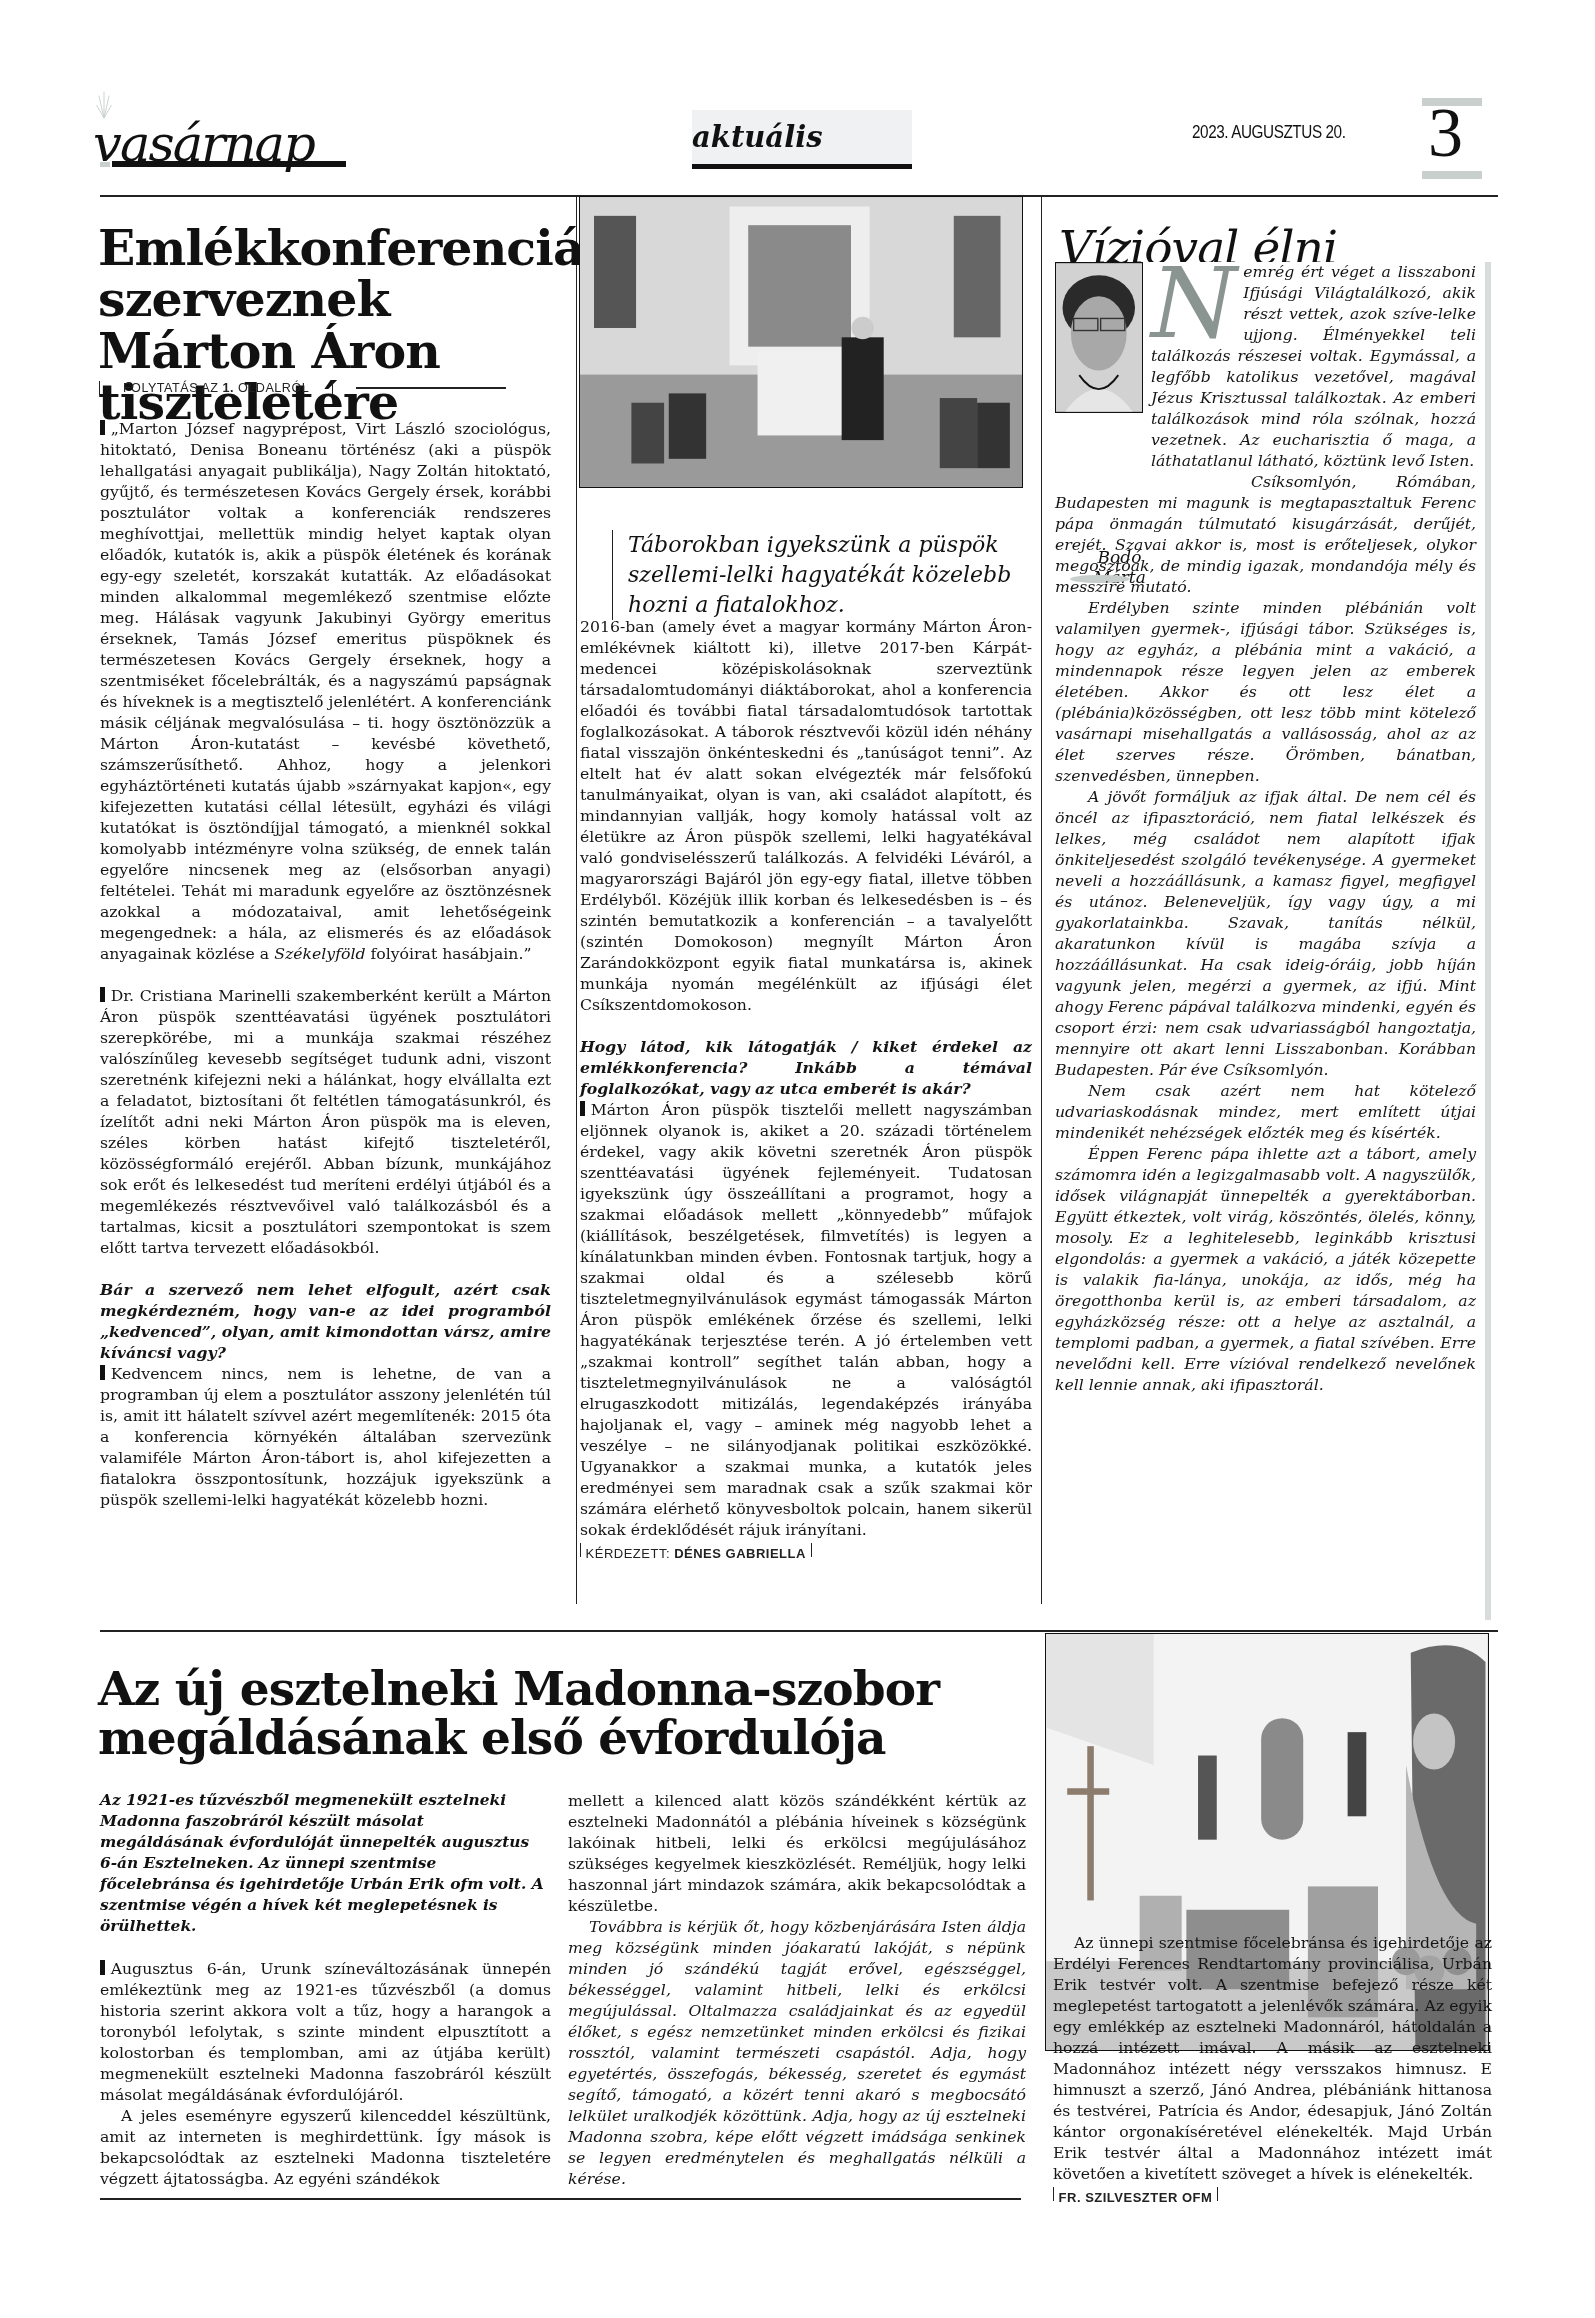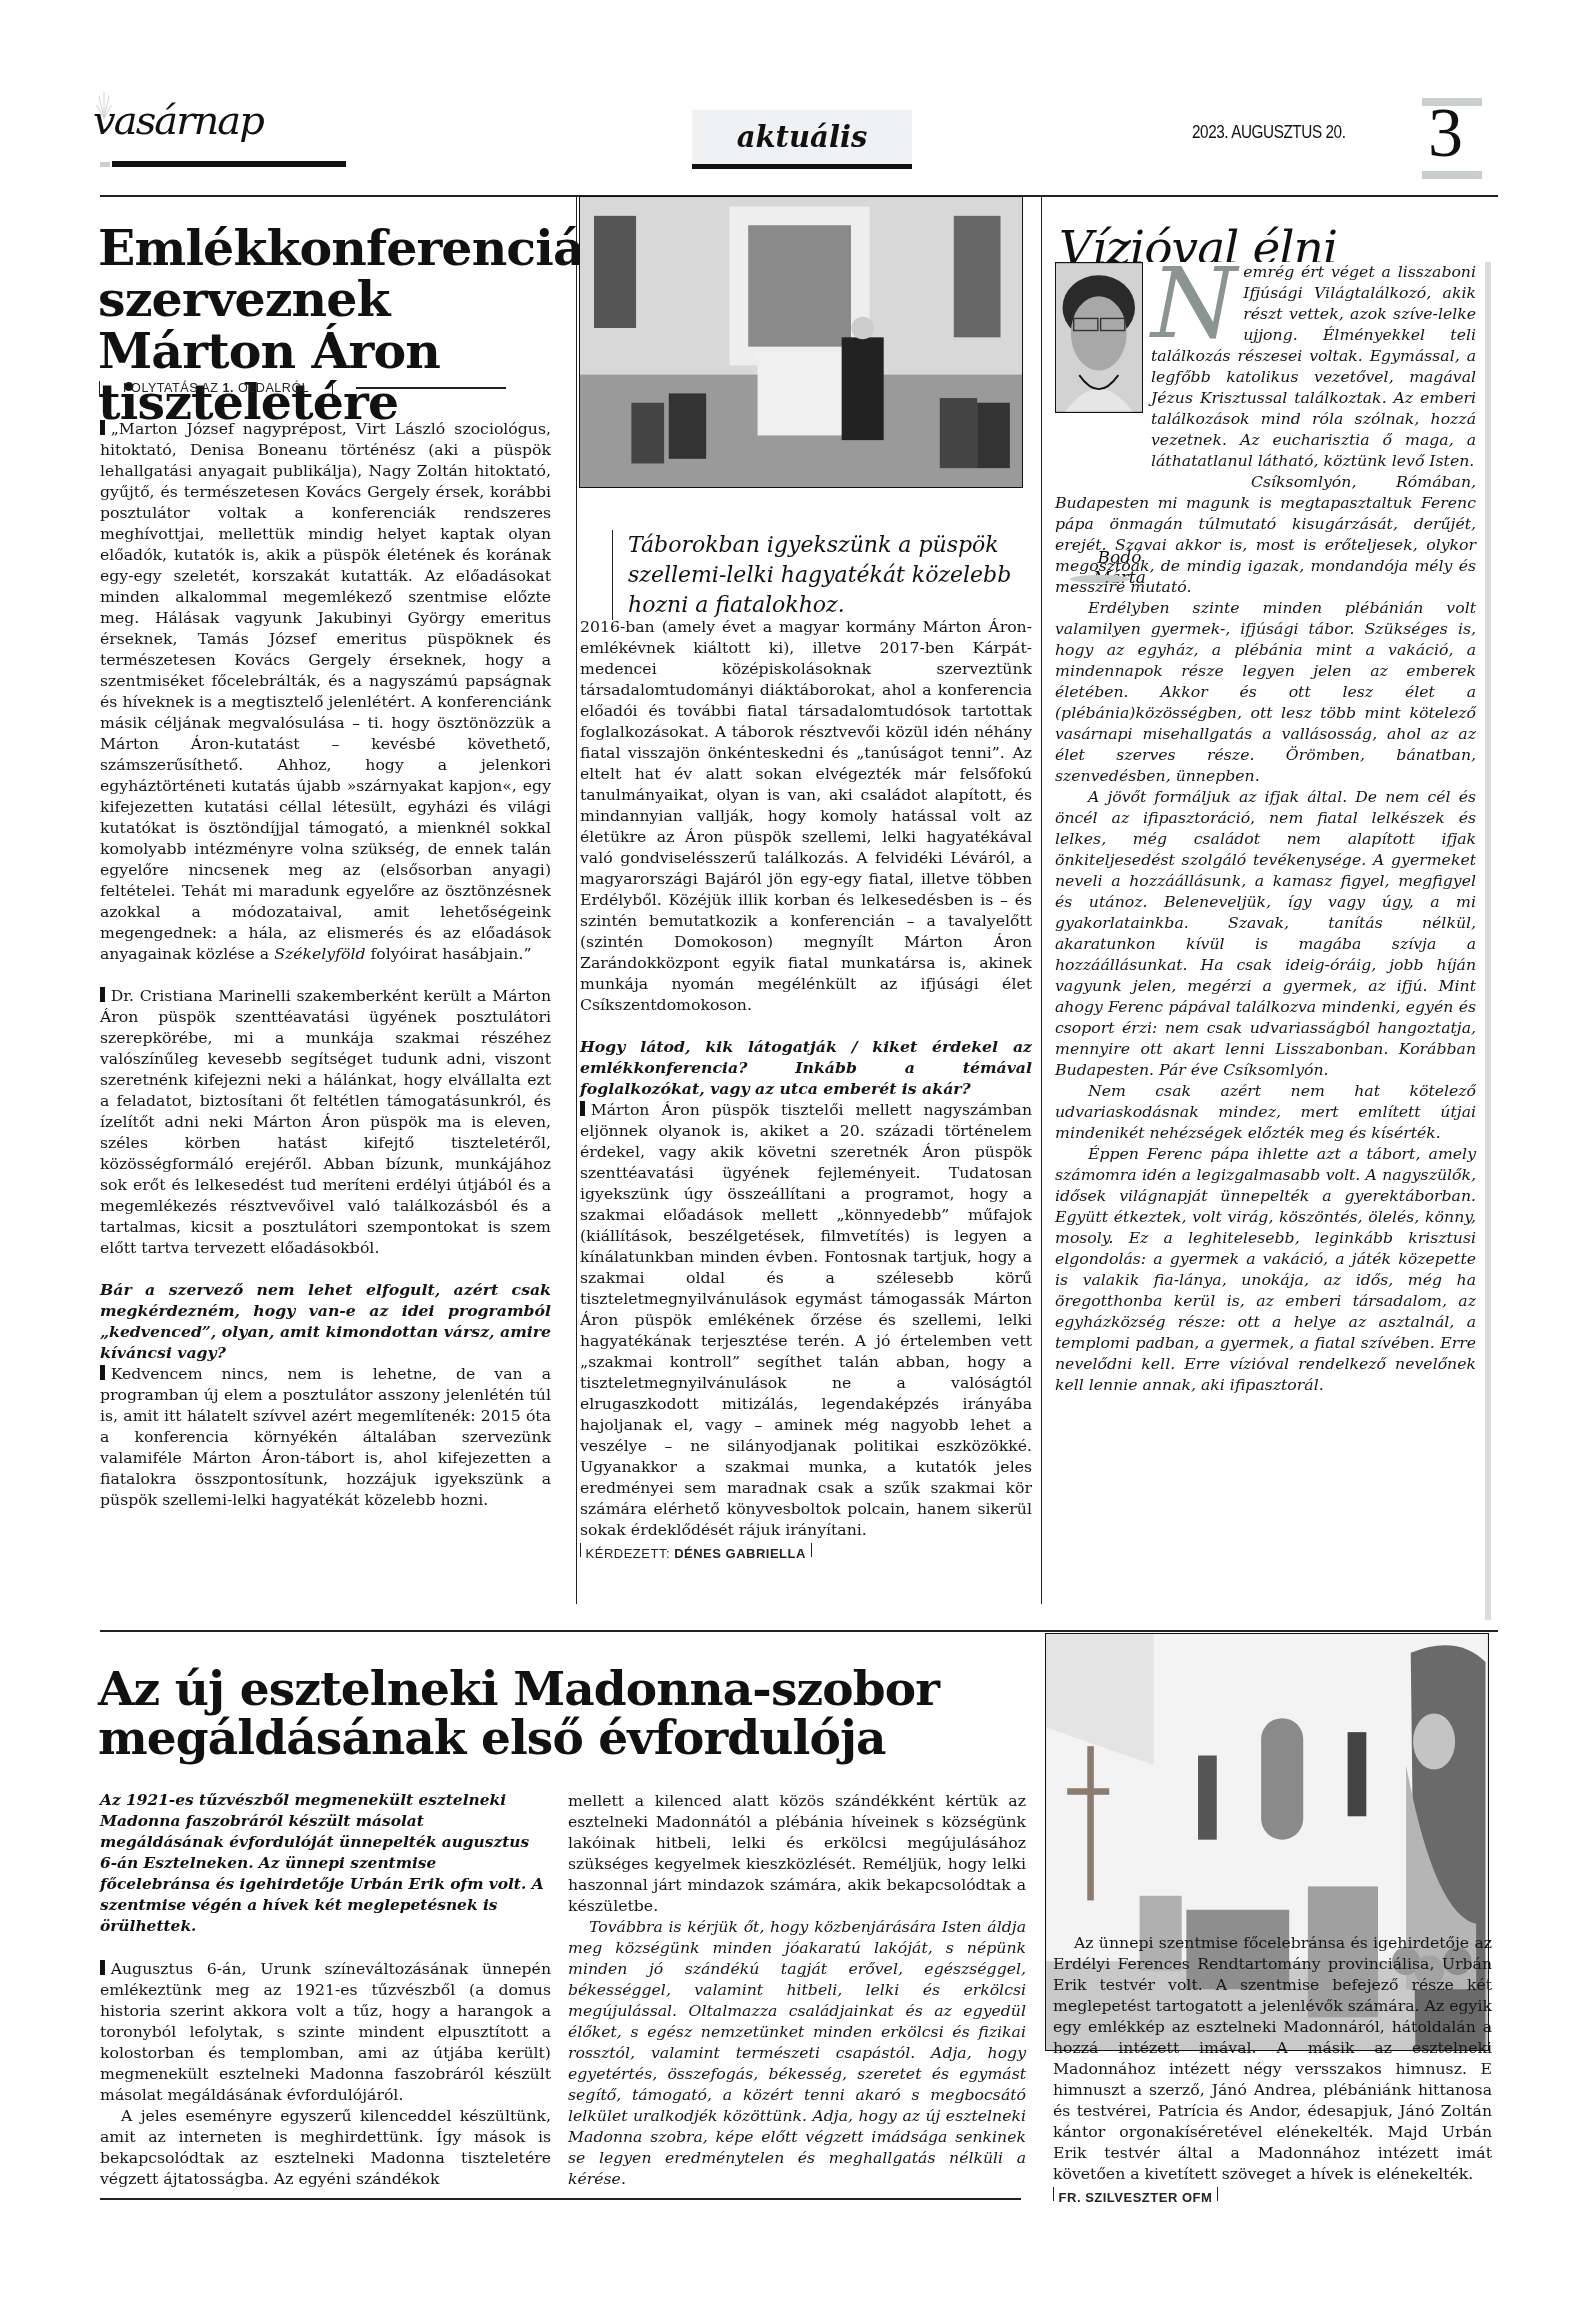--- a/index.html
+++ b/index.html
@@ -1,24 +1,24 @@
 <!DOCTYPE html>
 <html style="font-size:7.5px"><head>
 <meta charset="utf-8">
 <style>
   html, body { margin:0; padding:0; background:#ffffff; }
   body { width:1595px; height:2319px; position:relative; overflow:hidden; color:#111; font-family:"DejaVu Serif", serif; }
   .abs { position:absolute; }
 
   
-  .logo { left:93px; top:100px; font-family:"DejaVu Serif", serif; font-style:italic; font-size:40px; letter-spacing:-1.9px; color:#111; line-height:1;text-align:center; }
+  .logo { left:93px; top:118px; font-family:"DejaVu Serif", serif; font-style:italic; font-size:51px; letter-spacing:-1.9px; color:#111; line-height:1;text-align:center; }
   .logo-rule { left:112px; top:161px; width:234px; height:5.6px; background:#111; }
   .logo-rule-gray { left:100px; top:162px; width:10.3px; height:4.7px; background:#c8cfcc; }
   .logo-star { left:96px; top:91px; width:16px; height:28px; }
-  .section-box { left:692px; top:110px; width:220px; height:54px; background:#f0f1f2; border-bottom:5.6px solid #111; display:flex; align-items:center; justify-content:center; }
+  .section-box { left:692px; top:110px; width:220px; height:54px; background:#f0f1f2; border-bottom:5.6px solid #111; display:flex; align-items:center; }
   .section-label { font-family:"DejaVu Serif", serif; font-style:italic; font-weight:bold; font-size:29px; color:#111; }
   .date { left:1192px; top:122px; font-family:"Liberation Sans", sans-serif; font-size:18px; letter-spacing:-0.5px; color:#111; transform:scaleX(0.85); transform-origin:left; }
   .page-num { left:1428px; top:98px; font-family:"Liberation Serif", serif; font-size:70px; line-height:1; color:#111; }
   .pn-bar-top { left:1422px; top:98px; width:60px; height:7.5px; background:#c8cfcc; }
   .pn-bar-bot { left:1422px; top:171px; width:60px; height:7.5px; background:#c8cfcc; }
   .top-rule { left:100px; top:195px; width:1398px; height:2.3px; background:#222; }
 
   
   .vline { background:#222; width:1.4px; }
 

